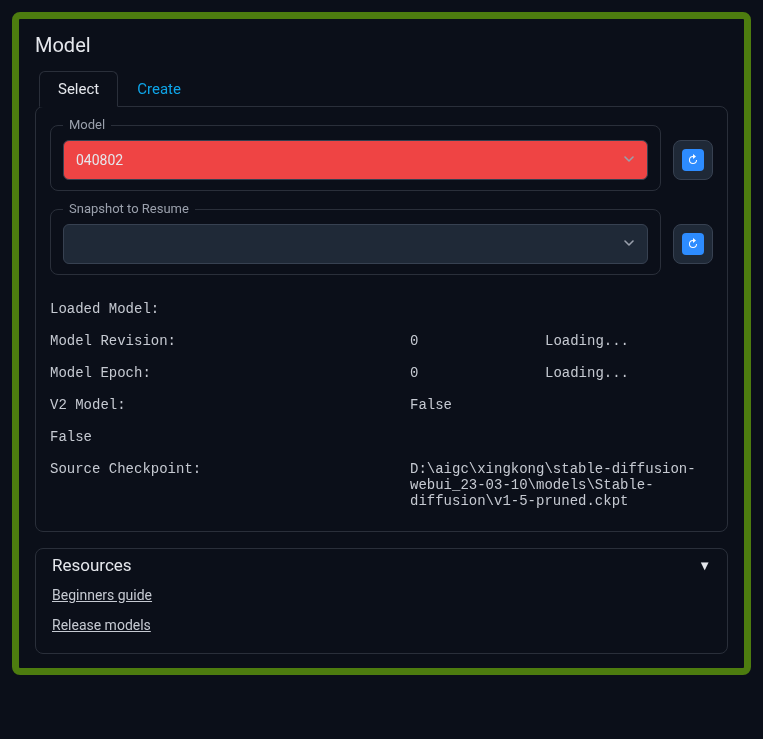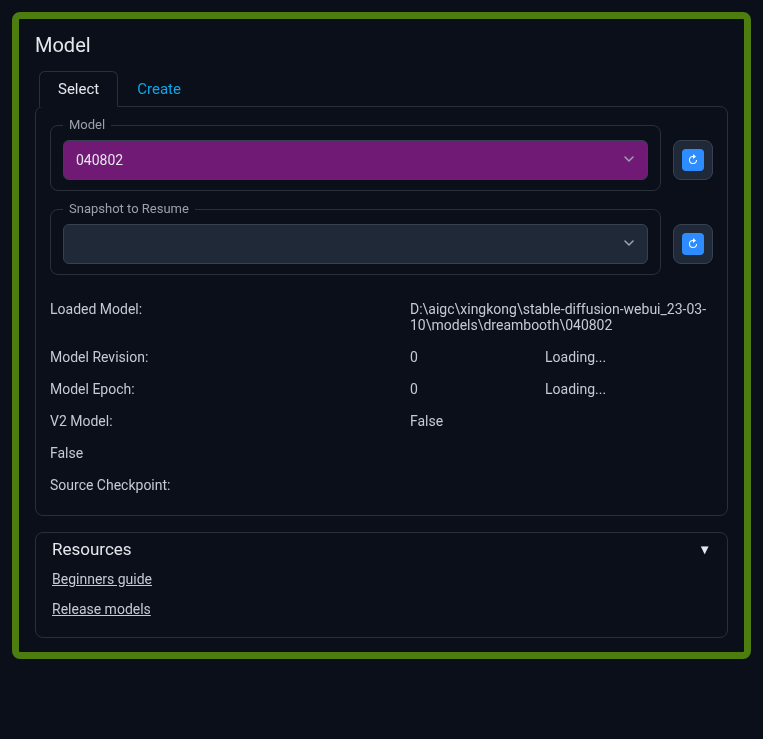--- a/index.html
+++ b/index.html
@@ -71,21 +71,21 @@
       position: absolute;
       top: -9px;
       left: 12px;
       background: #0b0f19;
       padding: 0 6px;
       font-size: 13px;
       color: #9aa0ac;
     }
     .dropdown {
       width: 100%;
-      background: #701a75;
+      background: #ef4444;
       border: 1px solid #374151;
       border-radius: 6px;
       padding: 10px 12px;
       color: #e5e7ec;
       font-size: 14px;
       display: flex;
       justify-content: space-between;
       align-items: center;
       cursor: pointer;
       min-height: 40px;
@@ -115,20 +115,21 @@
       width: 22px;
       height: 22px;
       background: #2d8cff;
       border-radius: 4px;
       display: flex;
       align-items: center;
       justify-content: center;
     }
     .info-grid {
       margin-top: 2px;
+      font-family: Liberation Mono, monospace;
     }
     .info-row {
       display: flex;
       padding: 8px 0;
       font-size: 14px;
     }
     .info-label {
       width: 360px;
       color: #c6cad2;
     }
@@ -218,41 +219,41 @@
           <svg width="14" height="14" viewBox="0 0 14 14">
               <path d="M11 7 A4 4 0 1 1 7 3 L7 1 L10 3.5 L7 6 L7 4 A3 3 0 1 0 10 7 Z" fill="#fff"></path>
             </svg>
         </div>
       </div>
     </div>
 
     <div class="info-grid">
       <div class="info-row">
         <div class="info-label">Loaded Model:</div>
-        <div class="info-value">D:\aigc\xingkong\stable-diffusion-webui_23-03-10\models\dreambooth\040802</div>
       </div>
       <div class="info-row">
         <div class="info-label">Model Revision:</div>
         <div class="info-status">0</div>
         <div class="info-value">Loading...</div>
       </div>
       <div class="info-row">
         <div class="info-label">Model Epoch:</div>
         <div class="info-status">0</div>
         <div class="info-value">Loading...</div>
       </div>
       <div class="info-row">
         <div class="info-label">V2 Model:</div>
         <div class="info-value">False</div>
       </div>
       <div class="info-row">
         <div class="info-value">False</div>
       </div>
       <div class="info-row">
         <div class="info-label">Source Checkpoint:</div>
+        <div class="info-value">D:\aigc\xingkong\stable-diffusion-webui_23-03-10\models\Stable-diffusion\v1-5-pruned.ckpt</div>
       </div>
     </div>
 
   </div>
 
   <div class="resources-panel">
     <div class="resources-header">
       <span>Resources</span>
       <span class="tri-down">▼</span>
     </div>

